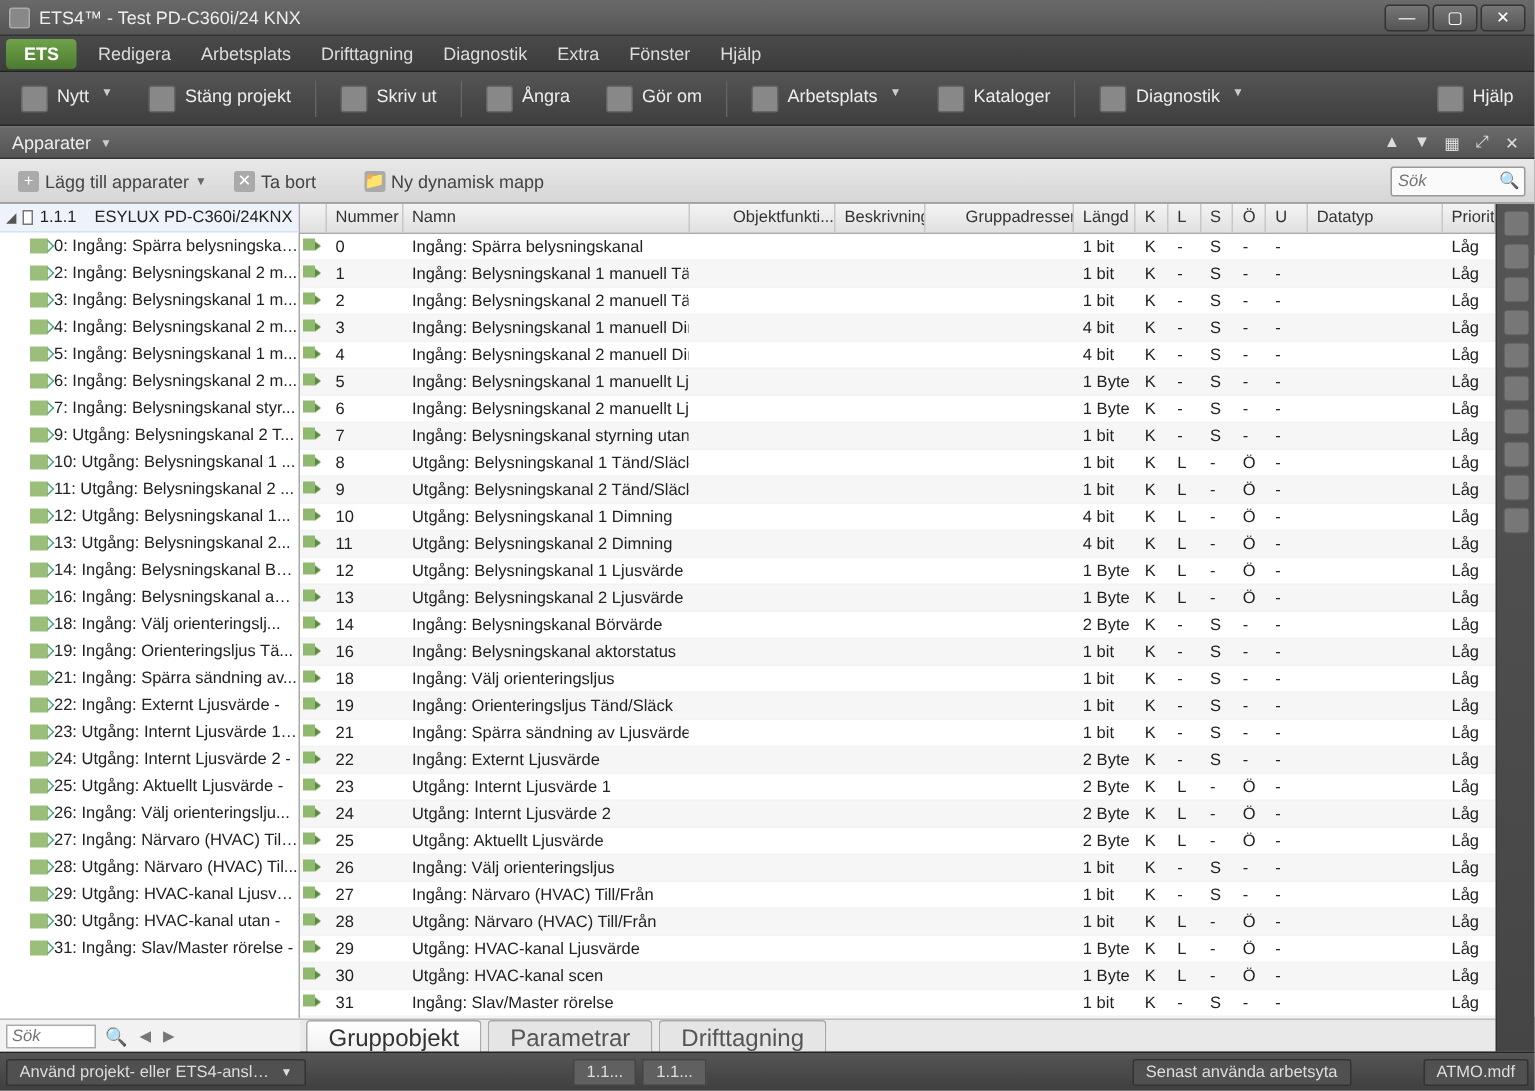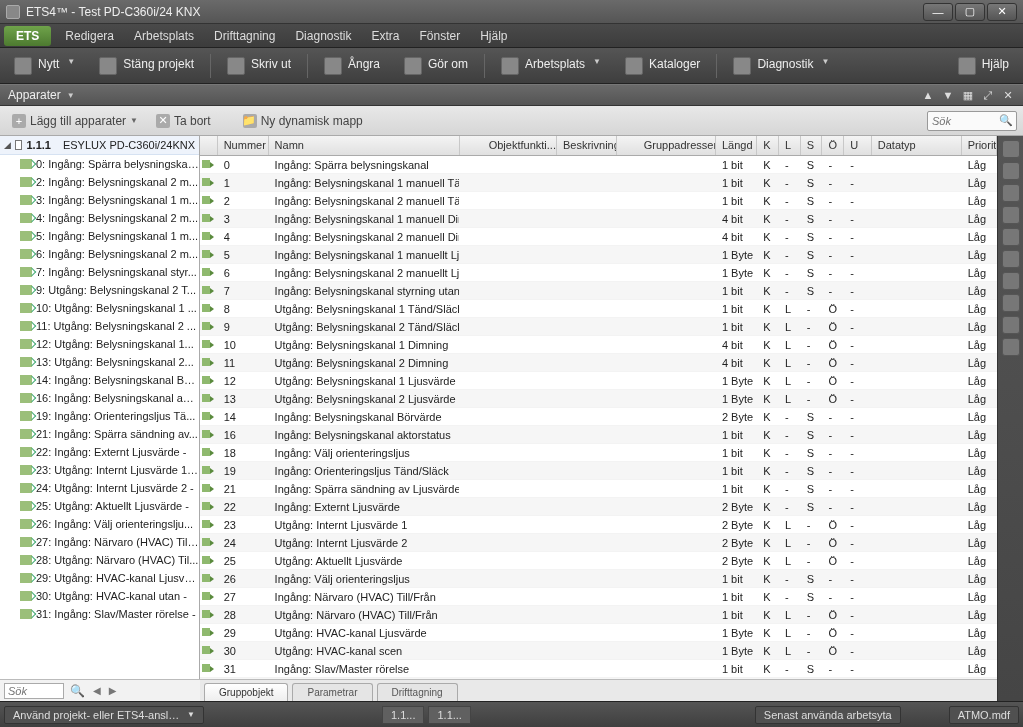--- a/index.html
+++ b/index.html
@@ -82,21 +82,21 @@
   
   .sidestrip { width:26px; background:linear-gradient(#555,#454545); display:flex; flex-direction:column; align-items:center; gap:4px; padding-top:4px; border-left:1px solid #333;}
   .sidestrip .sico { width:18px; height:18px; background:#777; border:1px solid #555; border-radius:3px; }
 
   
   .treebottom { height:22px; border-top:1px solid #bbb; display:flex; align-items:center; padding:0 4px; gap:6px; background:#f2f2f2; font-size:11px; position:relative;}
   .treebottom input { width:60px; height:16px; font-size:11px; font-style:italic; color:#888; border:1px solid #aaa; padding:0 3px;}
   .treebottom .mag { color:#666; font-size:12px; }
   .treebottom .nav { color:#777; font-size:10px; margin-left:2px; }
 
-  .gridtabs { height:22px; border-top:1px solid #bbb; display:flex; align-items:flex-end; background:#e9e9e9; font-size:10px;}
+  .gridtabs { height:22px; border-top:1px solid #bbb; display:flex; align-items:flex-start; background:#e9e9e9; font-size:16px;}
   .gridtabs .tab { padding:3px 14px; border:1px solid #aaa; border-bottom:none; background:linear-gradient(#fff,#eee); margin-left:4px; border-radius:3px 3px 0 0; color:#333; }
   .gridtabs .tab.inactive { background:#e5e5e5; color:#555; }
 
   
   .statusbar { height:26px; background:linear-gradient(#555,#3f3f3f); display:flex; align-items:center; font-size:11px; color:#ddd; border-top:1px solid #222; padding:0 4px; gap:4px;}
   .statusbar .cell { padding:2px 8px; border:1px solid #333; background:#505050; border-radius:2px; height:18px; display:flex; align-items:center;}
   .statusbar .caret { font-size:8px; margin-left:4px; }
   .statusbar .spacer { flex:1; }
   .statusbar .crumb { background:#606060; padding:2px 8px; border:1px solid #444; }
 
@@ -209,21 +209,21 @@
   </div>
 </div>
 
 <div class="mainsplit">
 
   <div style="display:flex; flex-direction:column; width:200px;">
     <div class="treepane" id="treepane" style="flex:1;">
       <div class="treeroot">
         <span class="twist">◢</span>
         <span class="nico"></span>
-        <span style="margin-right:12px;font-weight:bold;">1.1.1</span>
+        <span style="margin-right:12px;">1.1.1</span>
         <span>ESYLUX PD-C360i/24KNX</span>
       </div>
       <div id="tree-items">
           <div class="treeitem">
             <span class="nico"></span>
             <span class="lab">0: Ingång: Spärra belysningskal...</span>
           </div>
           <div class="treeitem">
             <span class="nico"></span>
             <span class="lab">2: Ingång: Belysningskanal 2 m...</span>
@@ -268,20 +268,24 @@
             <span class="nico"></span>
             <span class="lab">13: Utgång: Belysningskanal 2...</span>
           </div>
           <div class="treeitem">
             <span class="nico"></span>
             <span class="lab">14: Ingång: Belysningskanal Bö...</span>
           </div>
           <div class="treeitem">
             <span class="nico"></span>
             <span class="lab">16: Ingång: Belysningskanal akt...</span>
+          </div>
+          <div class="treeitem">
+            <span class="nico"></span>
+            <span class="lab">18: Ingång: Välj orienteringslj...</span>
           </div>
           <div class="treeitem">
             <span class="nico"></span>
             <span class="lab">19: Ingång: Orienteringsljus Tä...</span>
           </div>
           <div class="treeitem">
             <span class="nico"></span>
             <span class="lab">21: Ingång: Spärra sändning av...</span>
           </div>
           <div class="treeitem">

